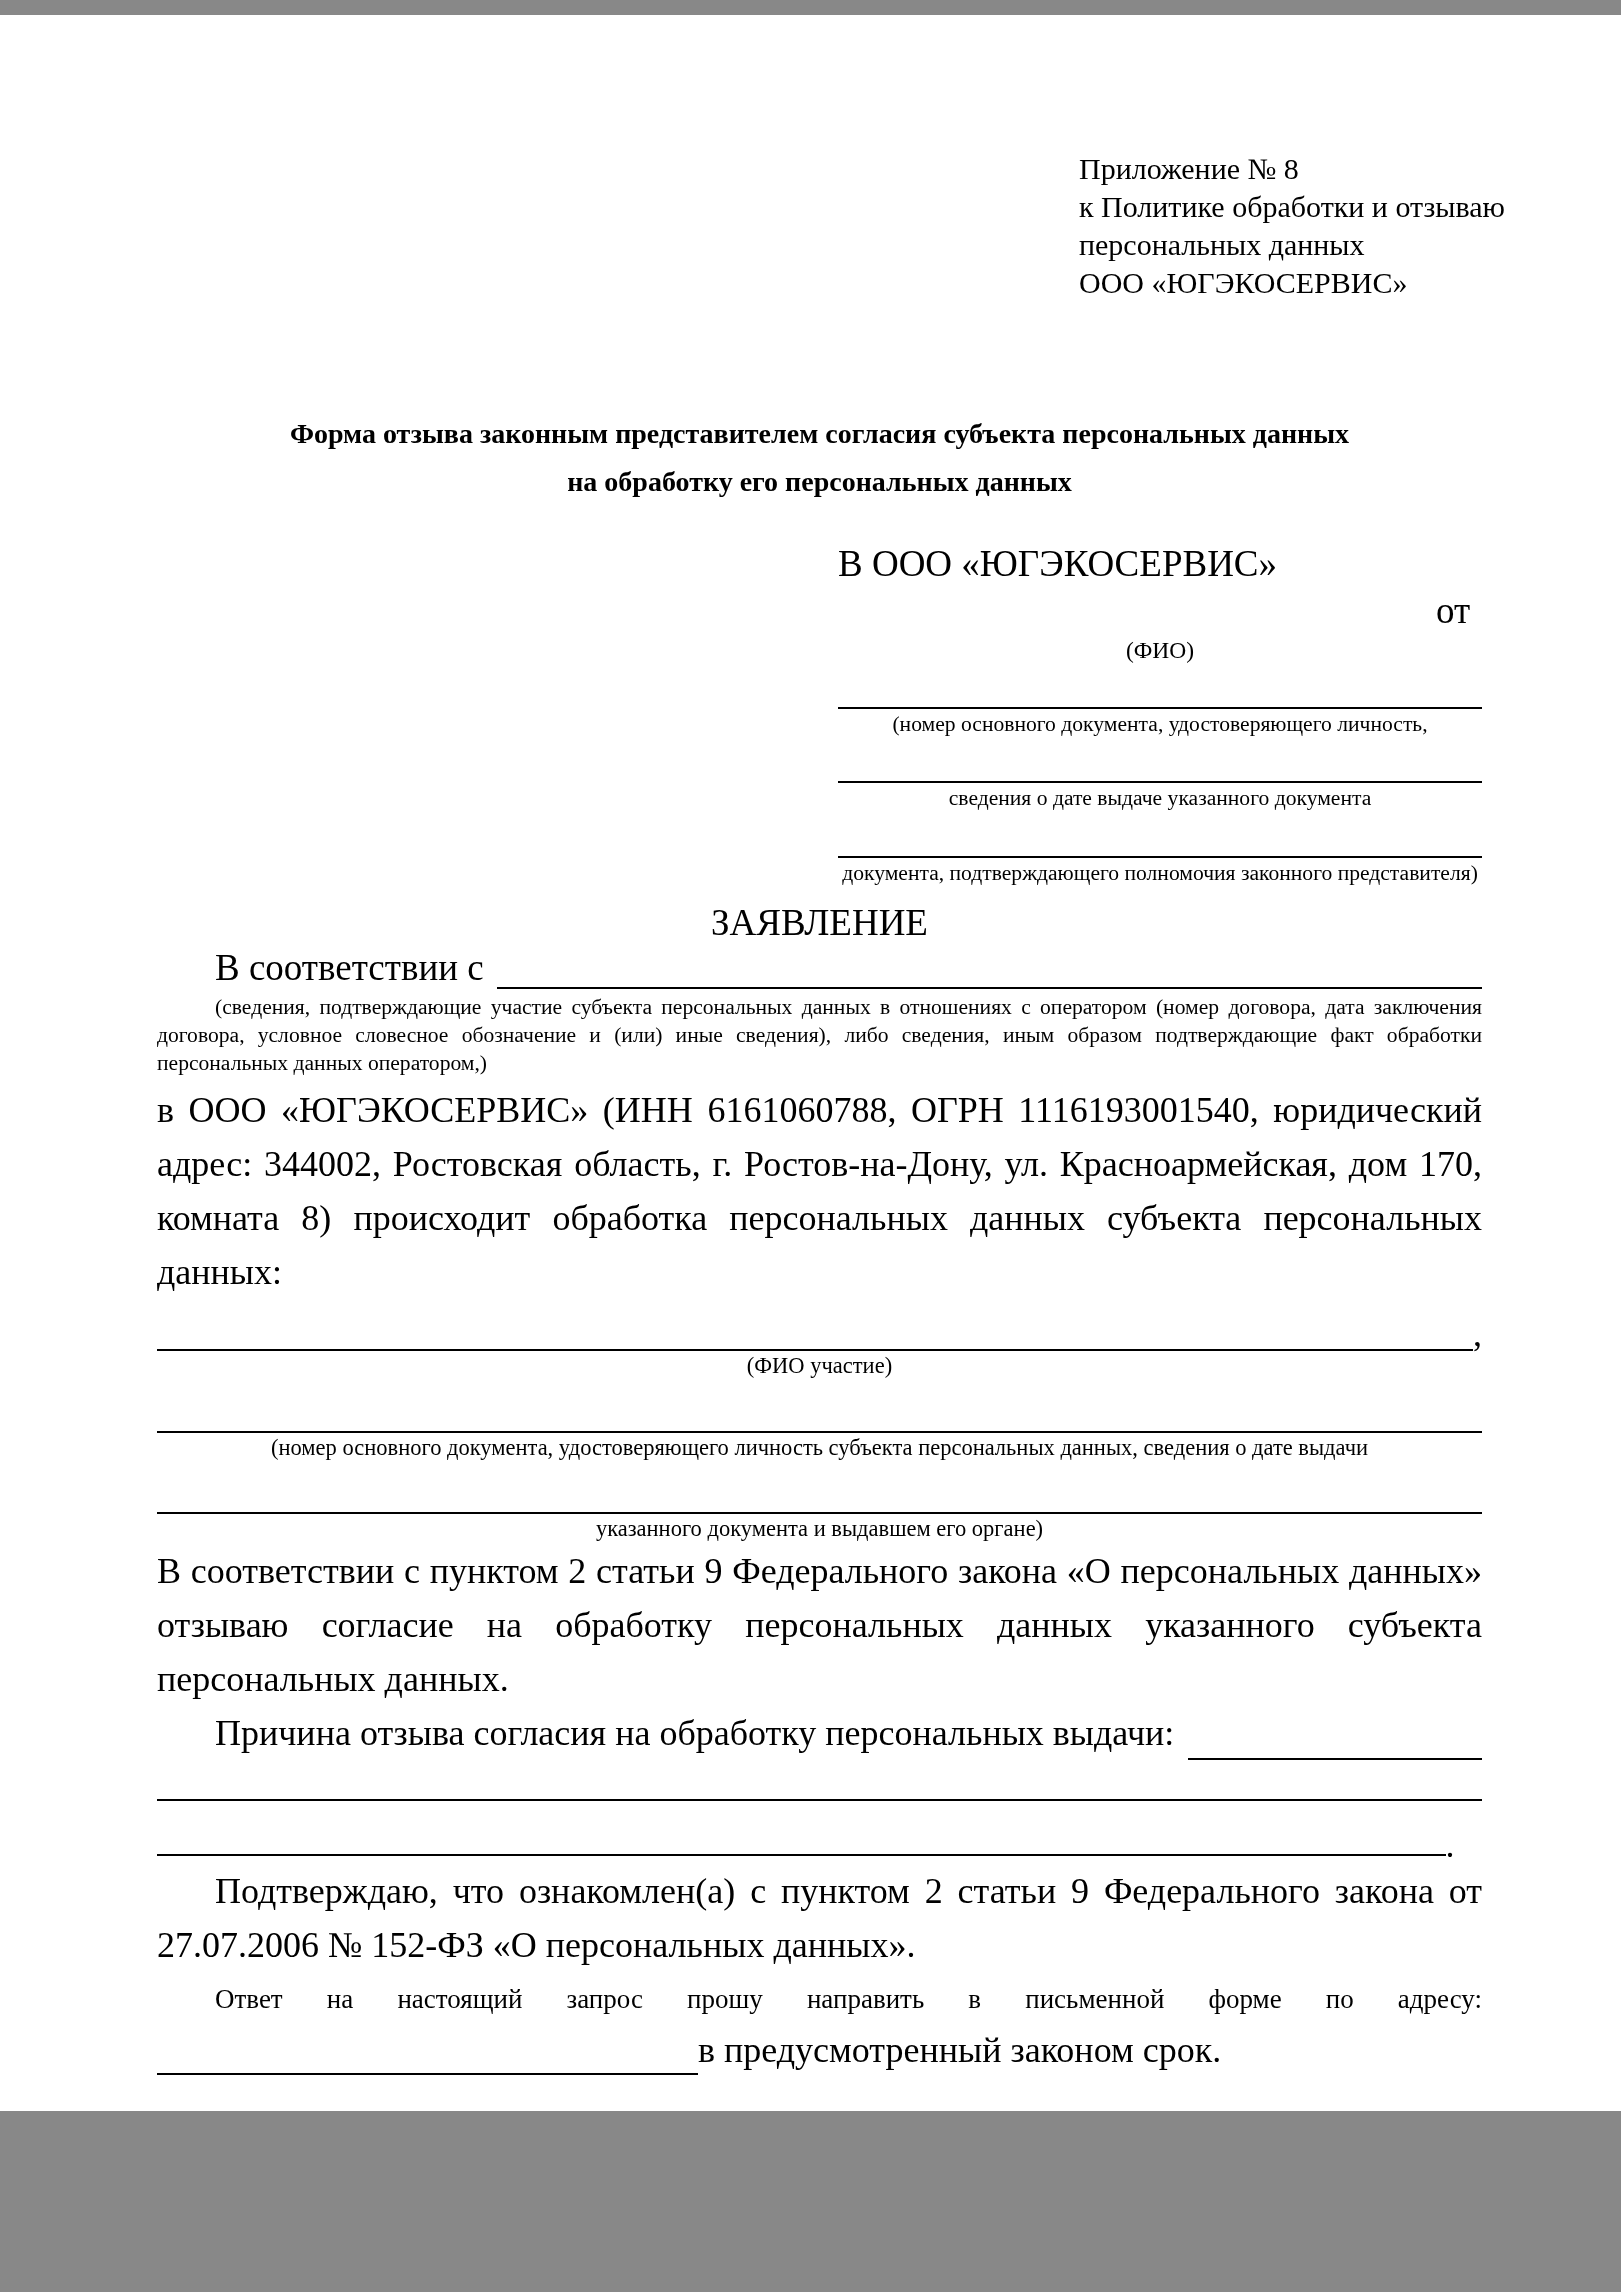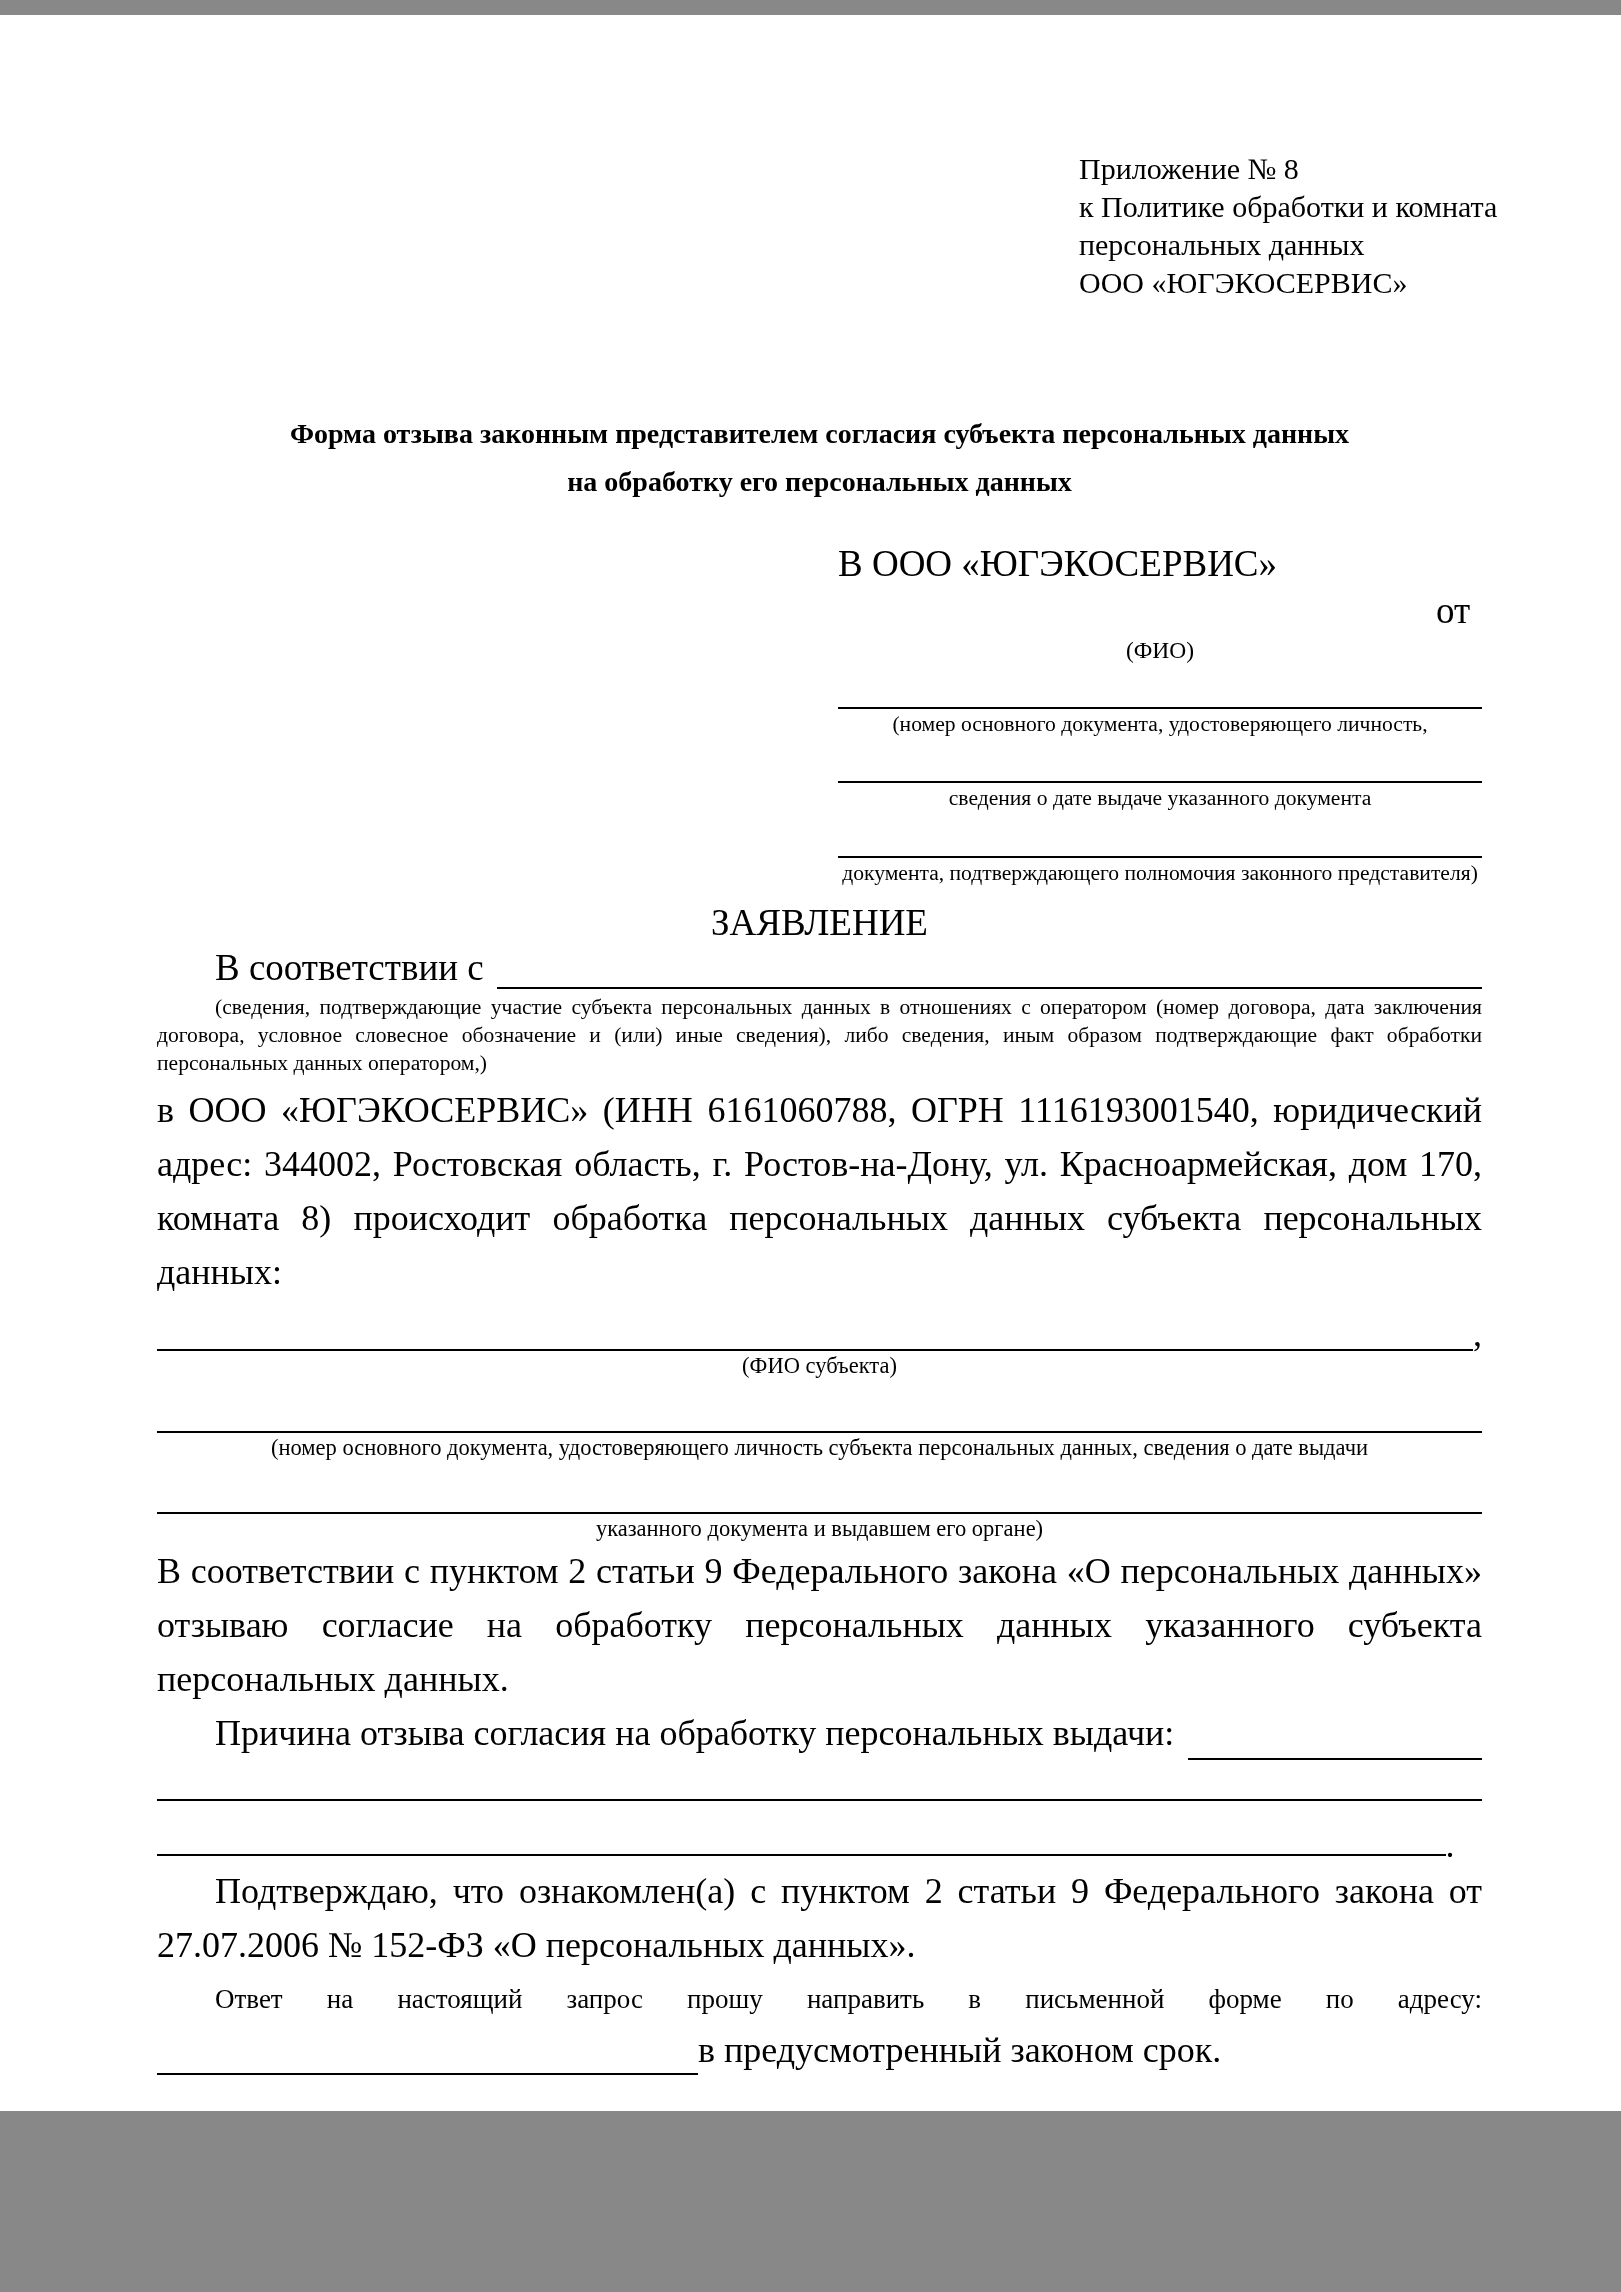--- a/index.html
+++ b/index.html
@@ -155,21 +155,21 @@
   }
 </style>
 </head>
 <body>
 
 <div class="page">
   <div class="content">
 
     <div class="header-note">
       <div>Приложение № 8</div>
-      <div>к Политике обработки и комната</div>
+      <div>к Политике обработки и отзываю</div>
       <div>персональных данных</div>
       <div>ООО «ЮГЭКОСЕРВИС»</div>
     </div>
 
     <div class="doc-title">Форма отзыва законным представителем согласия субъекта персональных данных на обработку его персональных данных</div>
 
     <div class="addressee">
       <div>В ООО «ЮГЭКОСЕРВИС»</div>
 
       <div class="u-row from-row">
@@ -200,21 +200,21 @@
     </div>
     <div class="tiny-par">(сведения, подтверждающие участие субъекта персональных данных в отношениях с оператором (номер договора, дата заключения договора, условное словесное обозначение и (или) иные сведения), либо сведения, иным образом подтверждающие факт обработки персональных данных оператором,)</div>
 
     <div class="body-par" style="margin-top:5.9px;">в ООО «ЮГЭКОСЕРВИС» (ИНН 6161060788, ОГРН 1116193001540, юридический адрес: 344002, Ростовская область, г. Ростов-на-Дону, ул. Красноармейская, дом 170, комната 8) происходит обработка персональных данных субъекта персональных данных:</div>
 
     <div class="subject-row">
       <div class="comma-row">
         <span class="fill"></span>
         <span class="tail">,</span>
       </div>
-      <div class="cap">(ФИО субъекта)</div>
+      <div class="cap">(ФИО участие)</div>
     </div>
 
     <div class="subject-row">
       <div class="line"></div>
       <div class="cap">(номер основного документа, удостоверяющего личность субъекта персональных данных, сведения о дате выдачи</div>
     </div>
     <div class="subject-row">
       <div class="line"></div>
       <div class="cap">указанного документа и выдавшем его органе)</div>
     </div>

